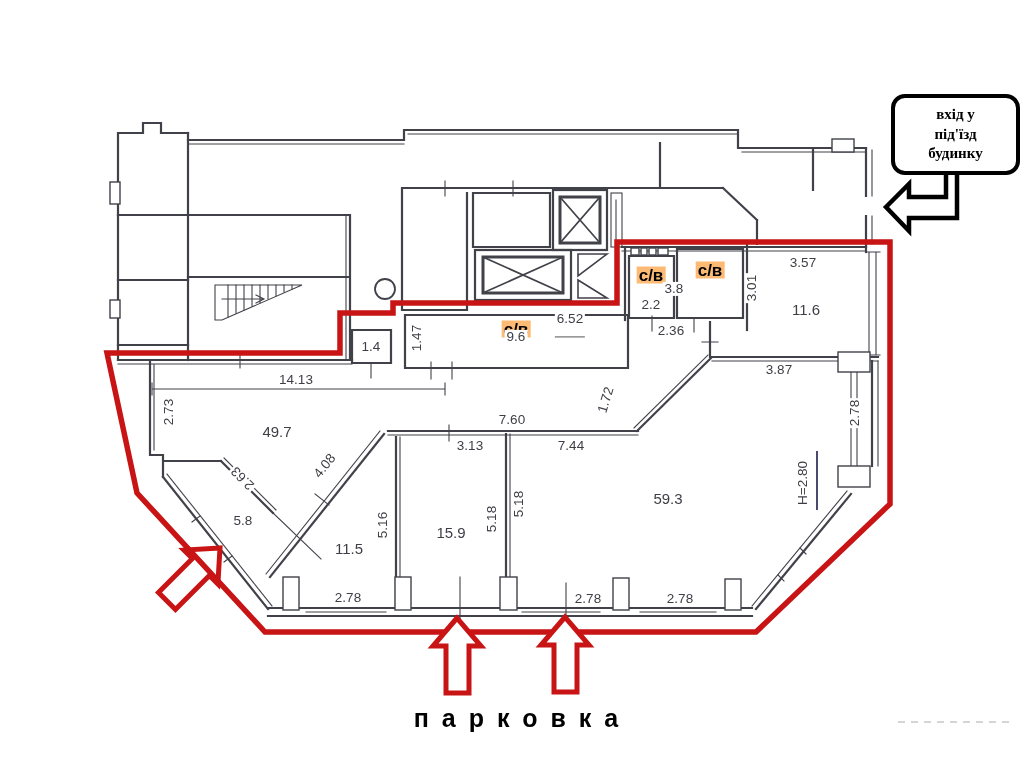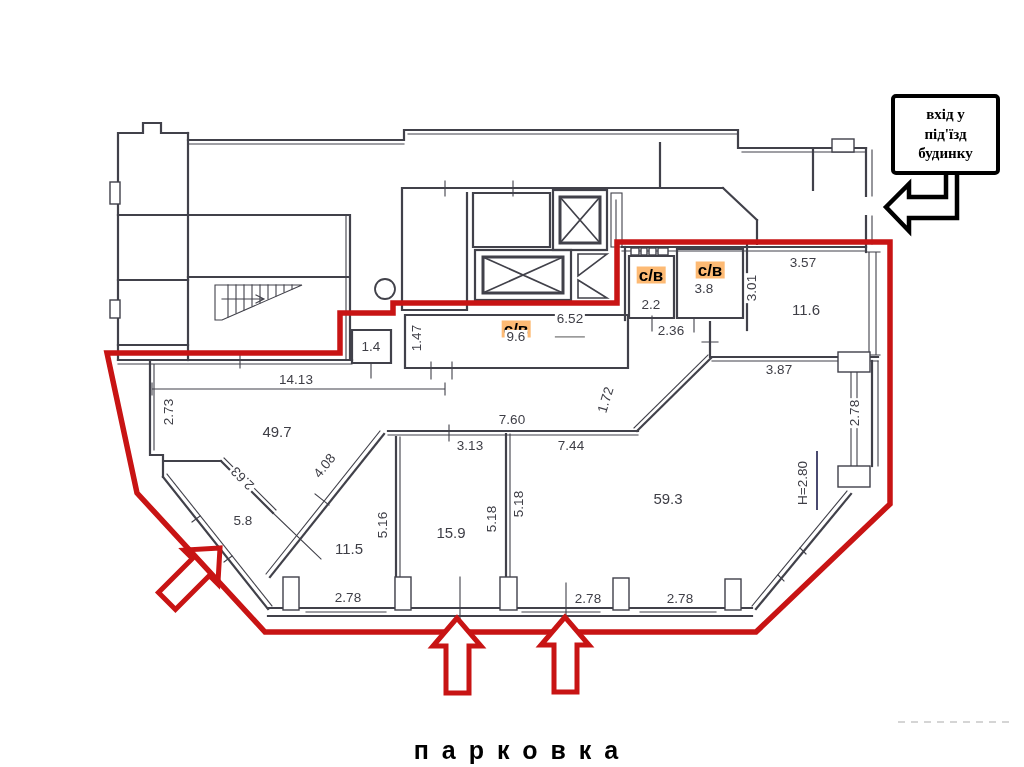--- a/index.html
+++ b/index.html
@@ -19,25 +19,25 @@
   .ghost{stroke:#c8c8c8;stroke-width:2;opacity:.75;}
   
   .dim{position:absolute;font-size:13.5px;color:var(--dim-c,#3e3e46);background:#fff;
        padding:0 2px;line-height:1.05;white-space:nowrap;
        transform:translate(-50%,-50%) rotate(var(--r,0deg));}
   .big{font-size:15px;}
   .sv{position:absolute;font-size:17px;font-weight:bold;color:var(--ink-c,#000);background:#fdba74;
       padding:0 2px;line-height:1;white-space:nowrap;transform:translate(-50%,-50%);}
   .ul{border-bottom:1.5px solid #555;padding-bottom:10px;}
   .callout{position:absolute;left:891px;top:94px;width:97px;border:4px solid var(--ink-c,#000);
-           border-radius:5px;background:#fff;font:bold 15px "Liberation Serif",serif;
-           text-align:center;padding:7px 2px;line-height:1.3;color:var(--ink-c,#000);}
+           border-radius:14px;background:#fff;font:bold 15px "Liberation Serif",serif;
+           text-align:center;padding:7px 12px;line-height:1.3;color:var(--ink-c,#000);}
   .parking{position:absolute;left:516px;top:718px;transform:translate(-50%,-50%);
            font-weight:bold;font-size:25px;letter-spacing:13px;padding-left:13px;
-           color:var(--ink-c,#0a0a0a);white-space:nowrap;margin-top:32px;}
+           color:var(--ink-c,#0a0a0a);white-space:nowrap;}
 </style>
 </head>
 <body>
 
 <div id="stage">
 
 <svg id="plan" width="1024" height="767" viewBox="0 0 1024 767">
 
   <g>
 
@@ -158,21 +158,21 @@
   <div>вхід у</div>
   <div>під'їзд</div>
   <div>будинку</div>
 </div>
 
 <div class="parking">парковка</div>
 
 <div class="sv" style="left:651px;top:275px">с/в</div>
 <div class="dim" style="left:651px;top:305px">2.2</div>
 <div class="sv" style="left:710px;top:270px">с/в</div>
-<div class="dim" style="left:704px;top:289px">3.8</div>
+<div class="dim" style="left:674px;top:289px">3.8</div>
 <div class="sv" style="left:516px;top:329px">с/в</div>
 <div class="dim" style="left:516px;top:337px">9.6</div>
 
 <div class="dim big" style="left:806px;top:310px">11.6</div>
 <div class="dim" style="left:371px;top:347px">1.4</div>
 <div class="dim big" style="left:277px;top:432px">49.7</div>
 <div class="dim" style="left:243px;top:521px">5.8</div>
 <div class="dim big" style="left:349px;top:549px">11.5</div>
 <div class="dim big" style="left:451px;top:533px">15.9</div>
 <div class="dim big" style="left:668px;top:499px">59.3</div>

